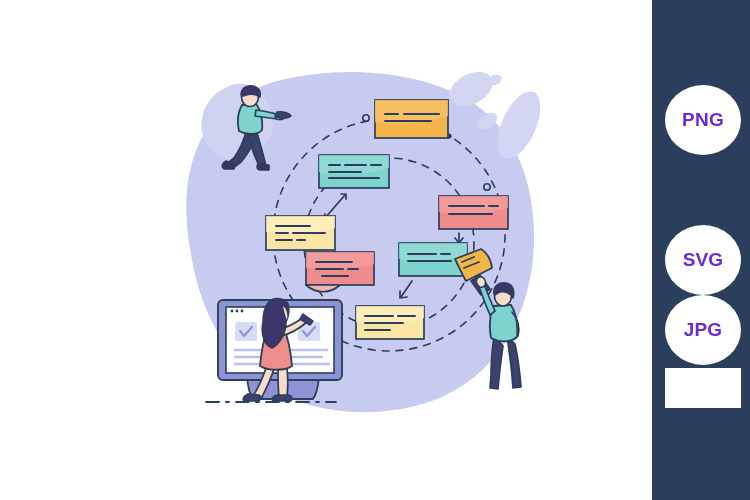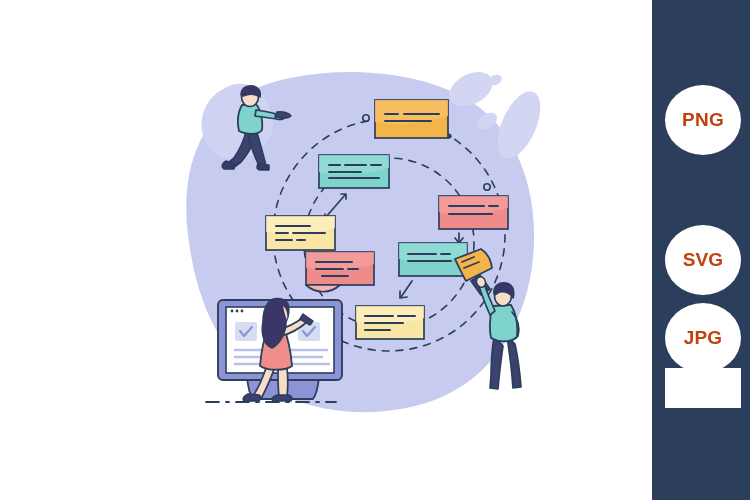--- a/index.html
+++ b/index.html
@@ -30,27 +30,27 @@
     left: 13px;
     width: 76px; height: 70px;
     border-radius: 50%;
     background: #ffffff;
     display: flex;
     align-items: center;
     justify-content: center;
     font-weight: bold;
     font-size: 19px;
     letter-spacing: 0.2px;
-    color: #c2410c;
+    color: #6d28d9;
     font-family: "Liberation Sans", sans-serif;
   }
   .badge.b0 { top: 85px; }
   .badge.b1 { top: 155px; }
   .badge.b2 { top: 225px; justify-content: center; }
-  .badge.b3 { top: 303px; }
+  .badge.b3 { top: 295px; }
   .badge-blank {
     position: absolute;
     left: 13px; top: 368px;
     width: 76px; height: 40px;
     background: #ffffff;
     border-radius: 0;
   }
 </style>
 </head>
 <body>

